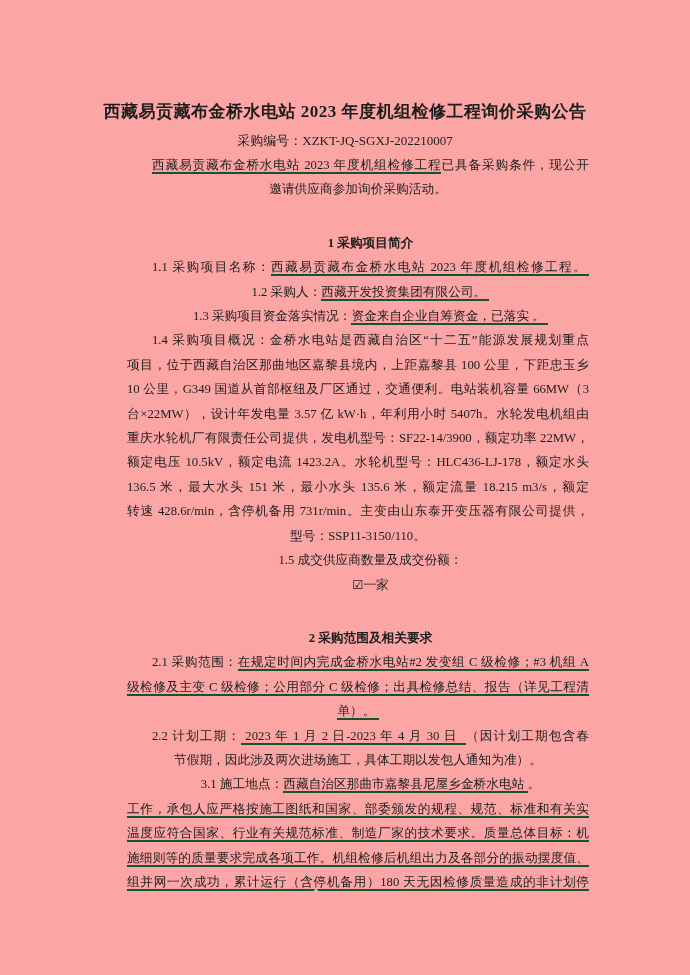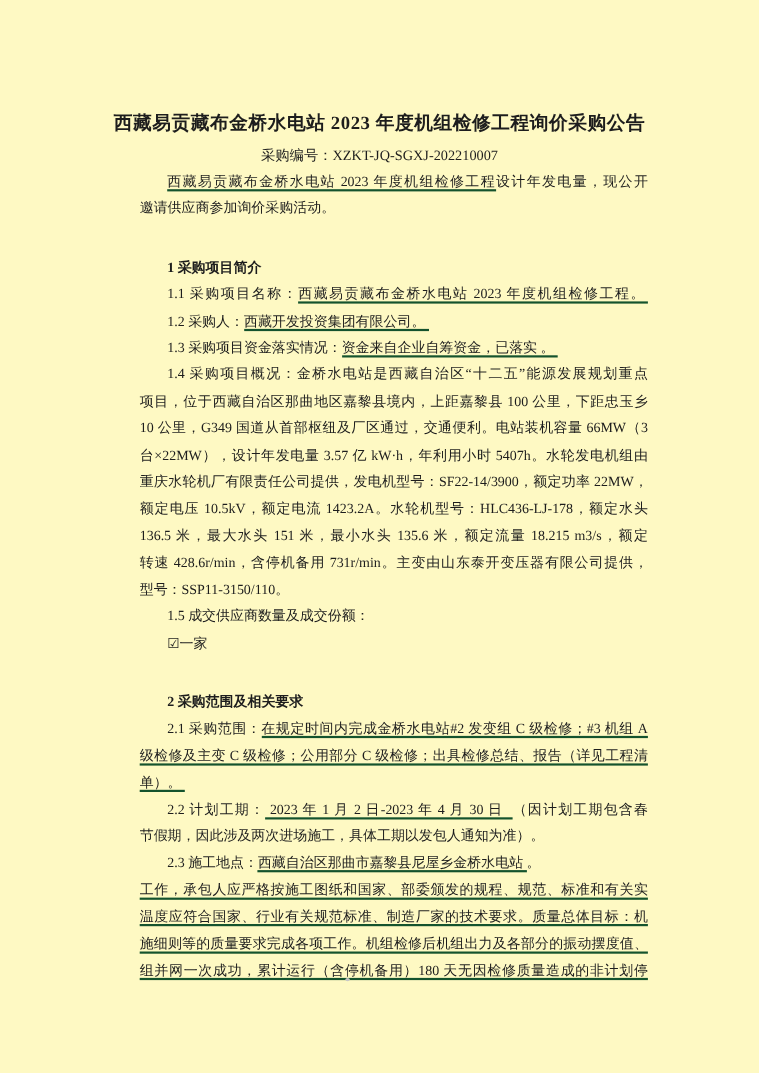--- a/index.html
+++ b/index.html
@@ -1,20 +1,20 @@
 <!DOCTYPE html>
 <html><head>
 <meta charset="utf-8">
 <style>
   html, body { margin: 0; padding: 0; background: #ffffff; }
   .page {
     position: relative;
     width: 690px;
     height: 975px;
-    background: #fef9c3;
+    background: #fca5a5;
     font-family: "Liberation Serif", "DejaVu Serif", serif;
     color: #1d1d1d;
     overflow: hidden;
   }
   .title {
     position: absolute;
     top: 100px; left: 0; right: 0;
     text-align: center;
     font-size: 17px;
     font-weight: 700;
@@ -29,21 +29,21 @@
     white-space: pre-wrap;
   }
   .body {
     position: absolute;
     top: 153px;
     left: 127px;
     width: 462px;
     font-size: 12.7px;
     line-height: 24.4px;
   }
-  .ln { white-space: pre-wrap; min-height: 24.4px; }
+  .ln { white-space: pre-wrap; min-height: 24.4px; text-align: center; }
   .indent { text-indent: 25px; }
   .fill { text-align: justify; text-align-last: justify; }
   .b { font-weight: 700; margin-top: 29px; }
   .u { border-bottom: 2px solid #14532d; }
   .cb { font-family: "DejaVu Sans", sans-serif; font-size: 12.5px; }
   .dot {
     position: absolute;
     left: 314px; top: 889px;
     width: 4px; height: 3px;
     background: #c7c7c7;
@@ -53,21 +53,21 @@
 </head>
 <body>
 
 <div class="page">
 
   <div class="title">西藏易贡藏布金桥水电站 2023 年度机组检修工程询价采购公告</div>
   <div class="refno">采购编号：XZKT-JQ-SGXJ-202210007</div>
 
   <div class="body">
 
-    <div class="ln indent fill"><span class="u">西藏易贡藏布金桥水电站 2023 年度机组检修工程</span><span>设计年发电量，现公开</span></div>
+    <div class="ln indent fill"><span class="u">西藏易贡藏布金桥水电站 2023 年度机组检修工程</span><span>已具备采购条件，现公开</span></div>
     <div class="ln">邀请供应商参加询价采购活动。</div>
 
     <div class="ln indent b">1 采购项目简介</div>
 
     <div class="ln indent fill"><span>1.1 采购项目名称：</span><span class="u">西藏易贡藏布金桥水电站 2023 年度机组检修工程。 </span></div>
     <div class="ln indent"><span>1.2 采购人：</span><span class="u">西藏开发投资集团有限公司。 </span></div>
     <div class="ln indent"><span>1.3 采购项目资金落实情况：</span><span class="u">资金来自企业自筹资金，已落实 。 </span></div>
 
     <div class="ln indent fill">1.4 采购项目概况：金桥水电站是西藏自治区“十二五”能源发展规划重点</div>
     <div class="ln fill">项目，位于西藏自治区那曲地区嘉黎县境内，上距嘉黎县 100 公里，下距忠玉乡</div>
@@ -86,21 +86,21 @@
 
     <div class="ln indent b">2 采购范围及相关要求</div>
 
     <div class="ln indent fill"><span>2.1 采购范围：</span><span class="u">在规定时间内完成金桥水电站#2 发变组 C 级检修；#3 机组 A</span></div>
     <div class="ln fill"><span class="u">级检修及主变 C 级检修；公用部分 C 级检修；出具检修总结、报告（详见工程清</span></div>
     <div class="ln"><span class="u">单）。 </span></div>
 
     <div class="ln indent fill"><span>2.2 计划工期：</span><span class="u"> 2023 年 1 月 2 日-2023 年 4 月 30 日  </span><span>（因计划工期包含春</span></div>
     <div class="ln">节假期，因此涉及两次进场施工，具体工期以发包人通知为准）。</div>
 
-    <div class="ln indent"><span>2.3 施工地点：</span><span class="u">西藏自治区那曲市嘉黎县尼屋乡金桥水电站 </span><span>。</span></div>
+    <div class="ln indent"><span>3.1 施工地点：</span><span class="u">西藏自治区那曲市嘉黎县尼屋乡金桥水电站 </span><span>。</span></div>
 
     <div class="ln fill"><span class="u">工作，承包人应严格按施工图纸和国家、部委颁发的规程、规范、标准和有关实</span></div>
     <div class="ln fill"><span class="u">温度应符合国家、行业有关规范标准、制造厂家的技术要求。质量总体目标：机</span></div>
     <div class="ln fill"><span class="u">施细则等的质量要求完成各项工作。机组检修后机组出力及各部分的振动摆度值、</span></div>
     <div class="ln fill"><span class="u">组并网一次成功，累计运行（含停机备用）180 天无因检修质量造成的非计划停</span></div>
 
   </div>
 
   <div class="dot"></div>
 

